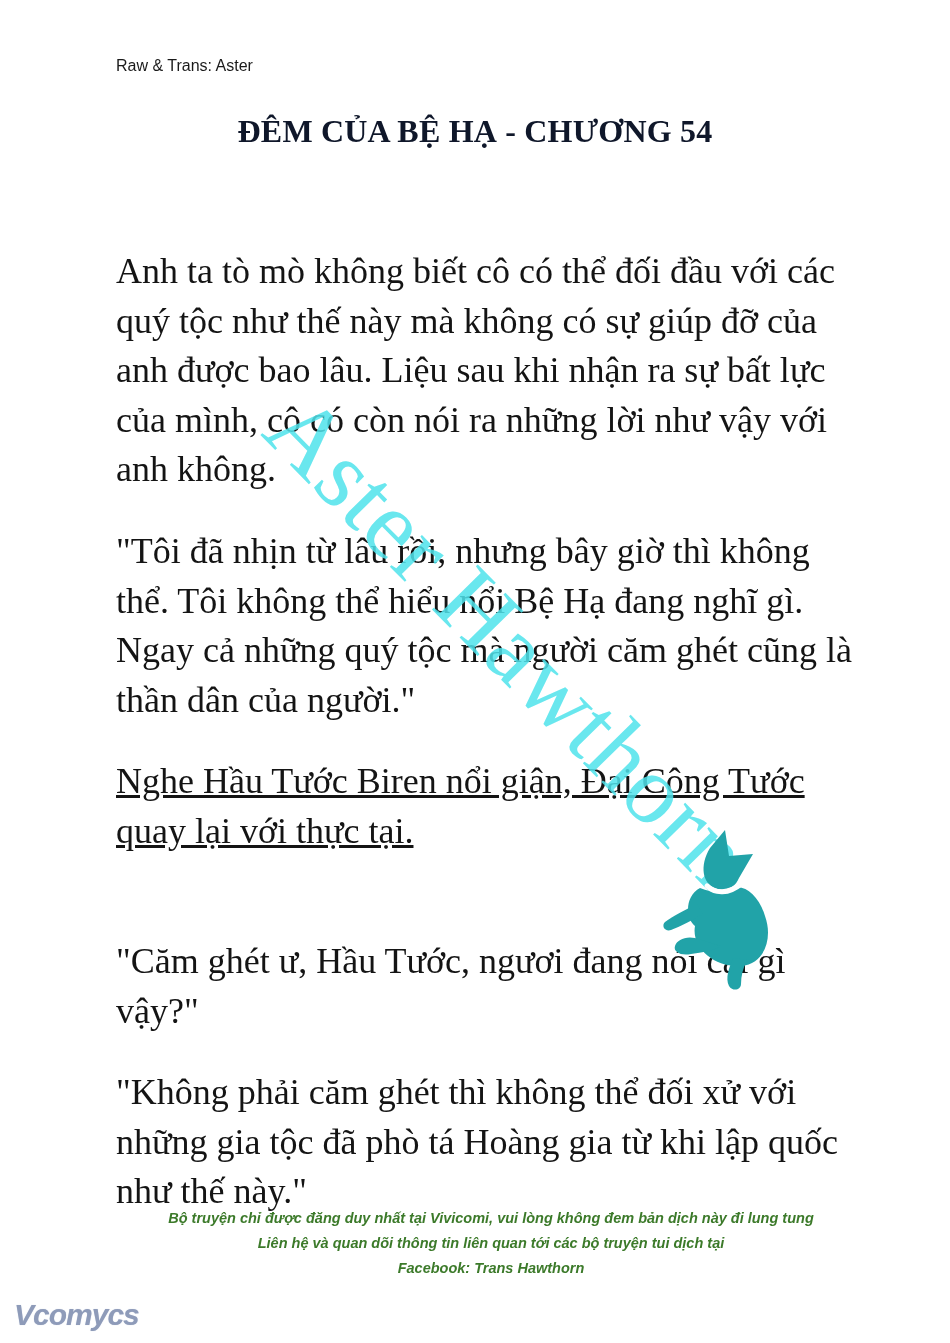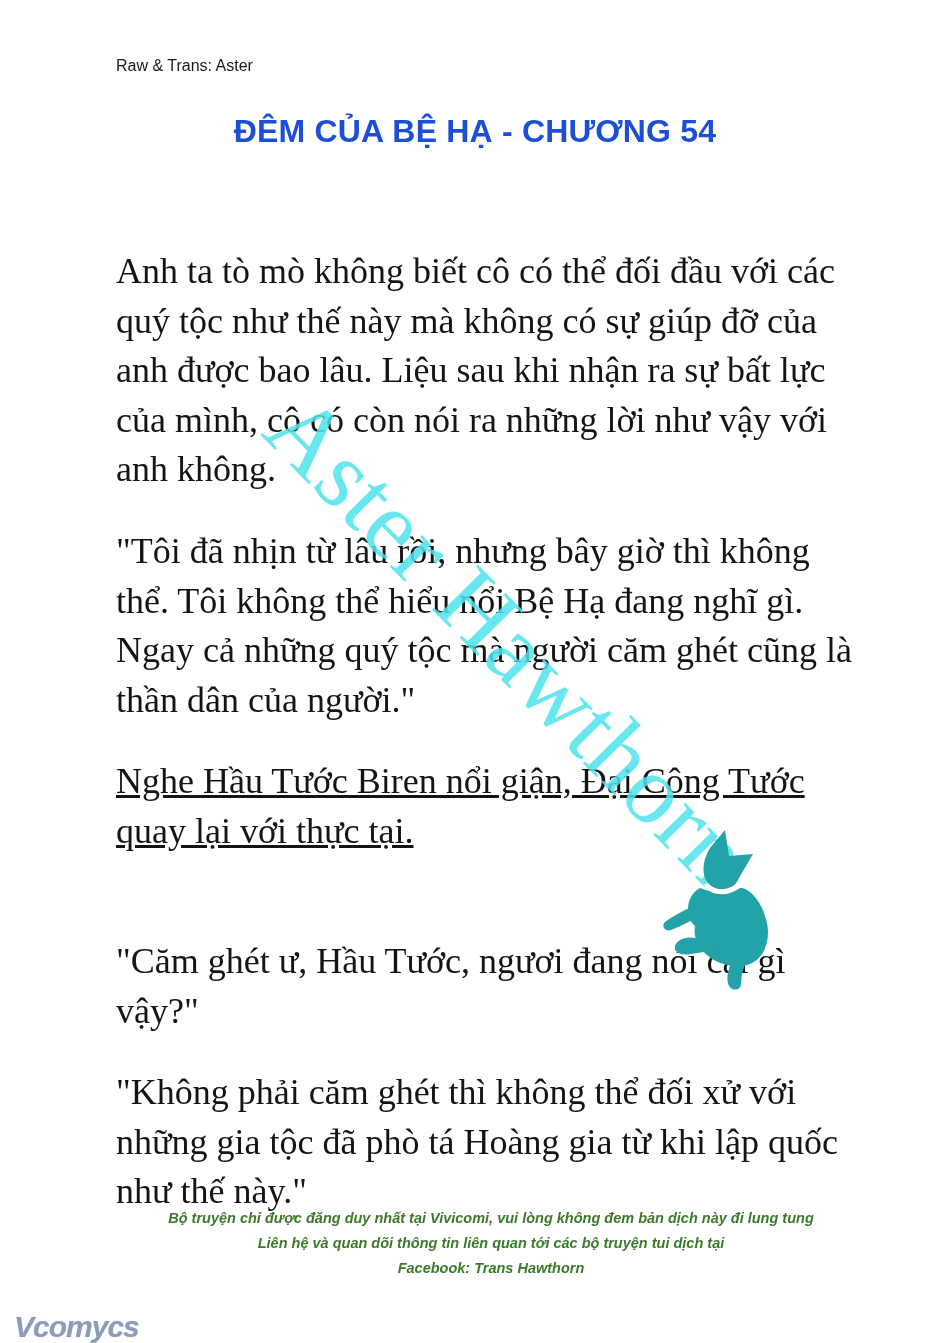--- a/index.html
+++ b/index.html
@@ -23,24 +23,24 @@
       font-size: 16px;
       color: #1a1a1a;
       text-align: center;
     }
     .title {
       position: absolute;
       left: 0;
       width: 950px;
       top: 113px;
       text-align: center;
-      font-family: Liberation Sans, sans-serif;
+      font-family: Liberation Serif, serif;
       font-weight: bold;
       font-size: 32px;
-      color: #1d4ed8;
+      color: #0f172a;
       letter-spacing: 0.2px;
     }
     .para {
       position: absolute;
       left: 116px;
       width: 740px;
       font-size: 36px;
       line-height: 49.5px;
       color: #141414;
     }
@@ -92,21 +92,20 @@
       position: absolute;
       left: 14px;
       top: 1298px;
       font-family: "Liberation Sans", sans-serif;
       font-style: italic;
       font-weight: bold;
       font-size: 30px;
       color: #8e9bb9;
       letter-spacing: -1px;
       text-shadow: 0 0 1px #c8d0e0;
-      margin-top: 12px;
     }
     .logo-damconuong {
       position: absolute;
       left: 812px;
       top: 1376px;
       font-family: "DejaVu Sans", sans-serif;
       font-weight: bold;
       font-size: 16px;
       color: #ffffff;
       letter-spacing: 0.5px;

